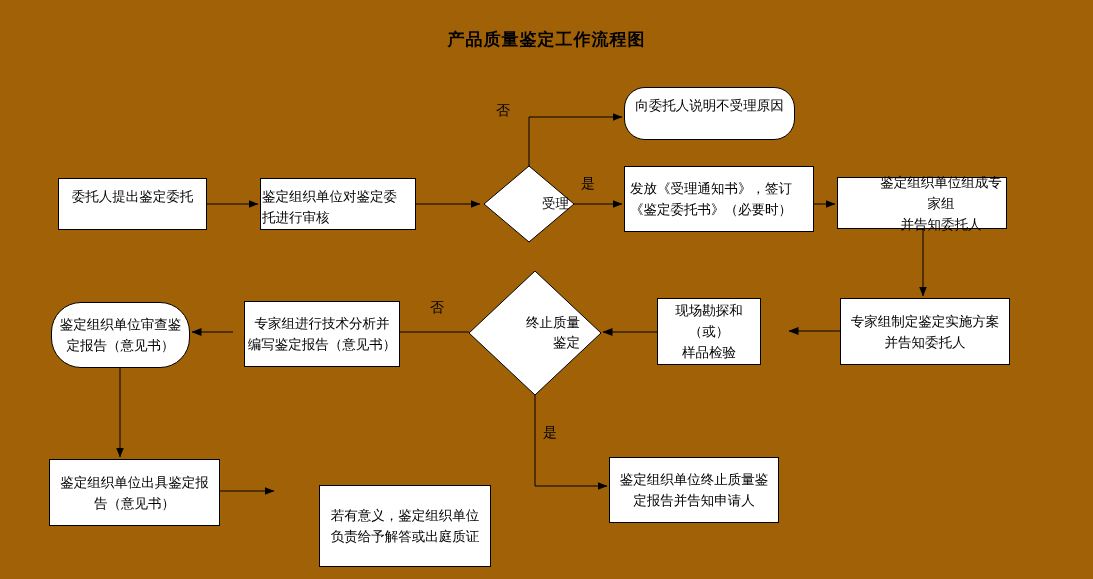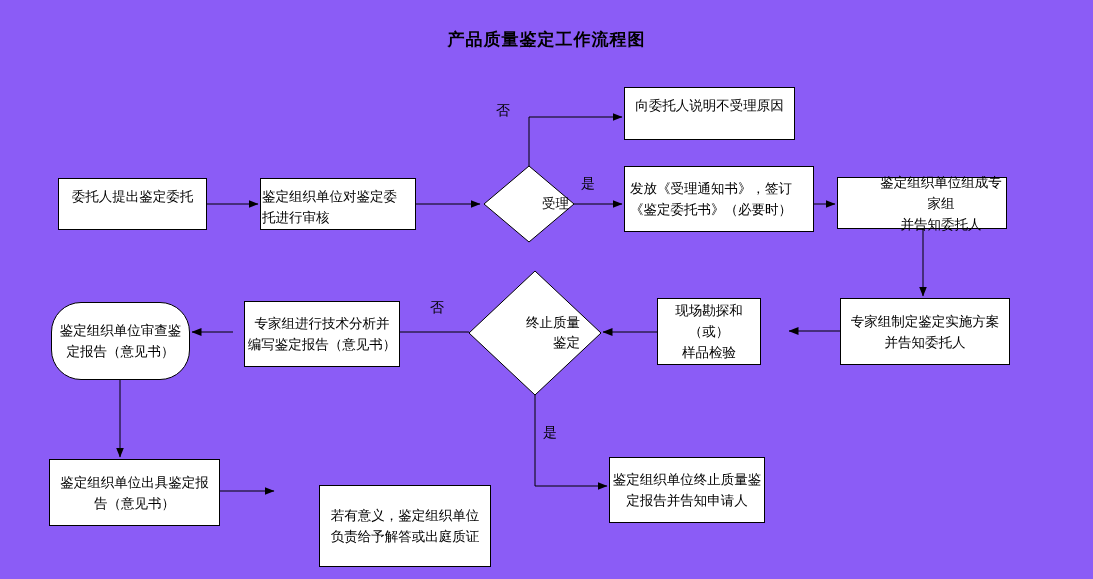--- a/index.html
+++ b/index.html
@@ -5,21 +5,21 @@
   html, body {
     margin: 0;
     padding: 0;
     background: #ffffff;
     font-family: "Liberation Sans", "DejaVu Sans", sans-serif;
   }
   .canvas {
     position: relative;
     width: 1093px;
     height: 579px;
-    background: #8b5cf6;
+    background: #a16207;
     overflow: hidden;
   }
   .title {
     position: absolute;
     left: 0;
     top: 28px;
     width: 1093px;
     text-align: center;
     font-size: 17px;
     font-weight: bold;
@@ -99,47 +99,47 @@
 
     <polygon points="529,166 574,204 529,242 484,204" fill="#ffffff" stroke="#000000" stroke-width="1"></polygon>
     <polygon points="535,271 601,333 535,395 469,333" fill="#ffffff" stroke="#000000" stroke-width="1"></polygon>
   </svg>
 
   <div class="node v-top" style="left:58px; top:178px; width:149px; height:52px;">委托人提出鉴定委托</div>
 
   <div class="node v-top h-left" style="left:260px; top:178px; width:156px; height:52px;">鉴定组织单位对鉴定委
 托进行审核</div>
 
-  <div class="node v-top" style="left:624px; top:87px; width:171px; height:53px;">向委托人说明不受理原因</div>
+  <div class="node v-top" style="left:624px; top:87px; width:171px; height:53px;border-radius:21px;">向委托人说明不受理原因</div>
 
   <div class="node h-left" style="left:624px; top:166px; width:190px; height:66px; padding-left:5px;">发放《受理通知书》，签订
 《鉴定委托书》（必要时）</div>
 
   <div class="node" style="left:837px; top:177px; width:170px; height:52px;padding-left:39px;">鉴定组织单位组成专家组
 并告知委托人</div>
 
   <div class="node" style="left:840px; top:298px; width:170px; height:67px;">专家组制定鉴定实施方案
 并告知委托人</div>
 
   <div class="node" style="left:657px; top:298px; width:104px; height:67px;">现场勘探和（或）
 样品检验</div>
 
   <div class="node" style="left:244px; top:301px; width:156px; height:66px;">专家组进行技术分析并
 编写鉴定报告（意见书）</div>
 
-  <div class="node" style="left:51px; top:302px; width:139px; height:78px;border-radius:30px;">鉴定组织单位审查鉴
+  <div class="node" style="left:51px; top:302px; width:139px; height:66px;border-radius:30px;">鉴定组织单位审查鉴
 定报告（意见书）</div>
 
   <div class="node" style="left:49px; top:459px; width:171px; height:67px;">鉴定组织单位出具鉴定报
 告（意见书）</div>
 
   <div class="node" style="left:276px; top:485px; width:172px; height:82px;margin-left:43px;">若有意义，鉴定组织单位
 负责给予解答或出庭质证</div>
 
-  <div class="node" style="left:609px; top:457px; width:156px; height:66px;">鉴定组织单位终止质量鉴
+  <div class="node" style="left:609px; top:457px; width:170px; height:66px;">鉴定组织单位终止质量鉴
 定报告并告知申请人</div>
 
   <div class="diamond-label" style="left:489px; top:194px; width:80px;">受理</div>
 
   <div class="diamond-label" style="left:490px; top:313px; width:90px;">终止质量
 鉴定</div>
 
   <div class="edge-label" style="left:496px; top:102px;">否</div>
 
   <div class="edge-label" style="left:581px; top:175px;">是</div>

